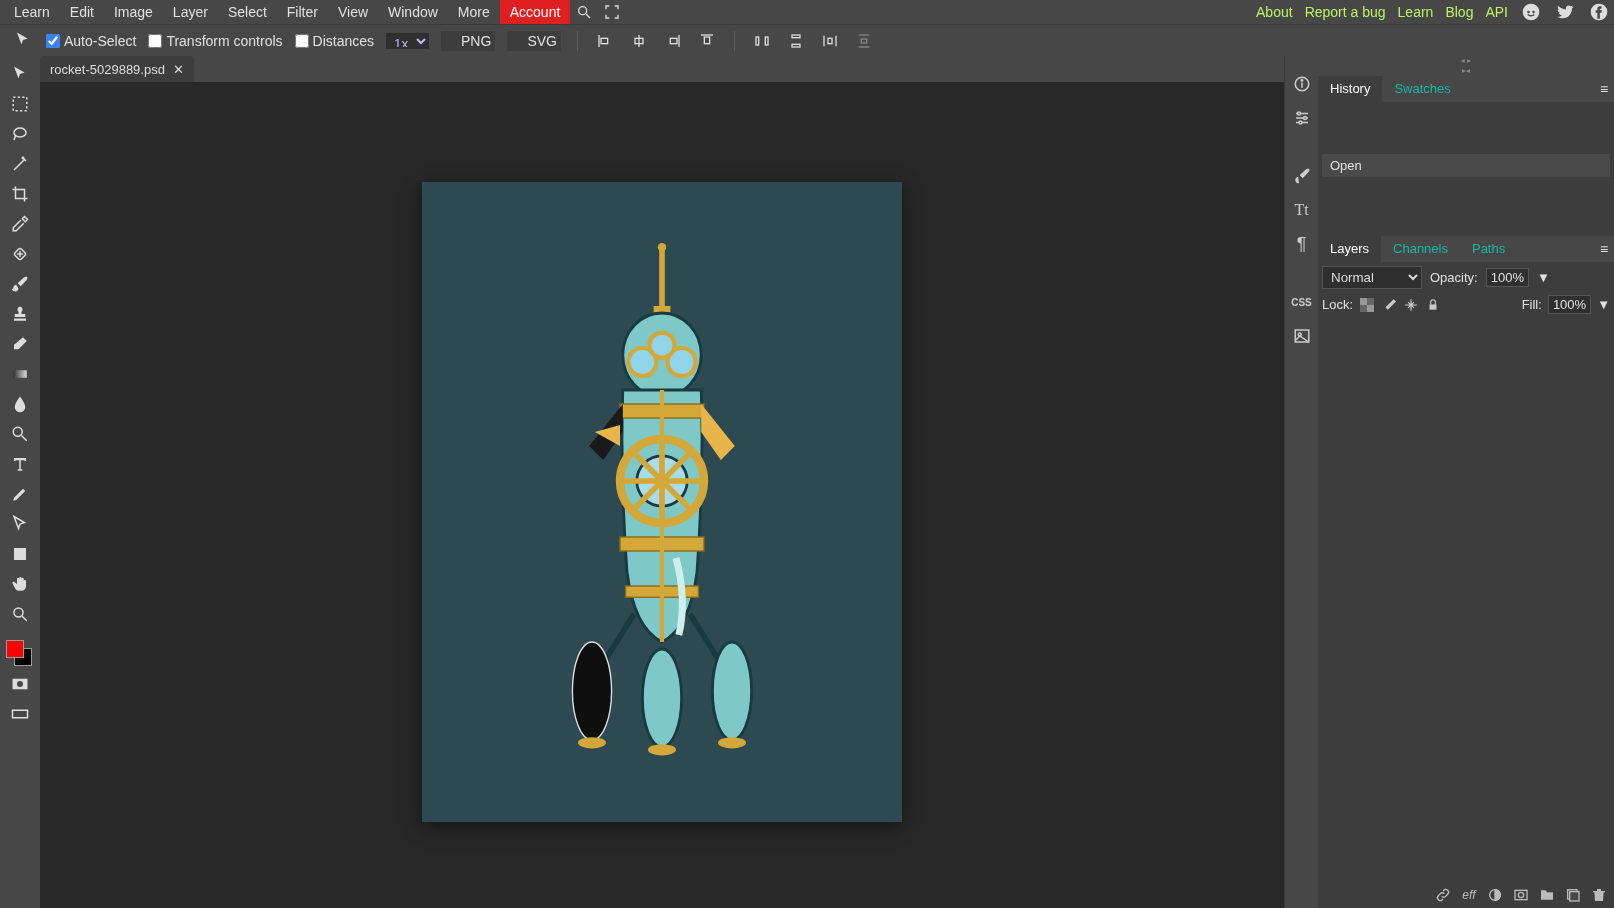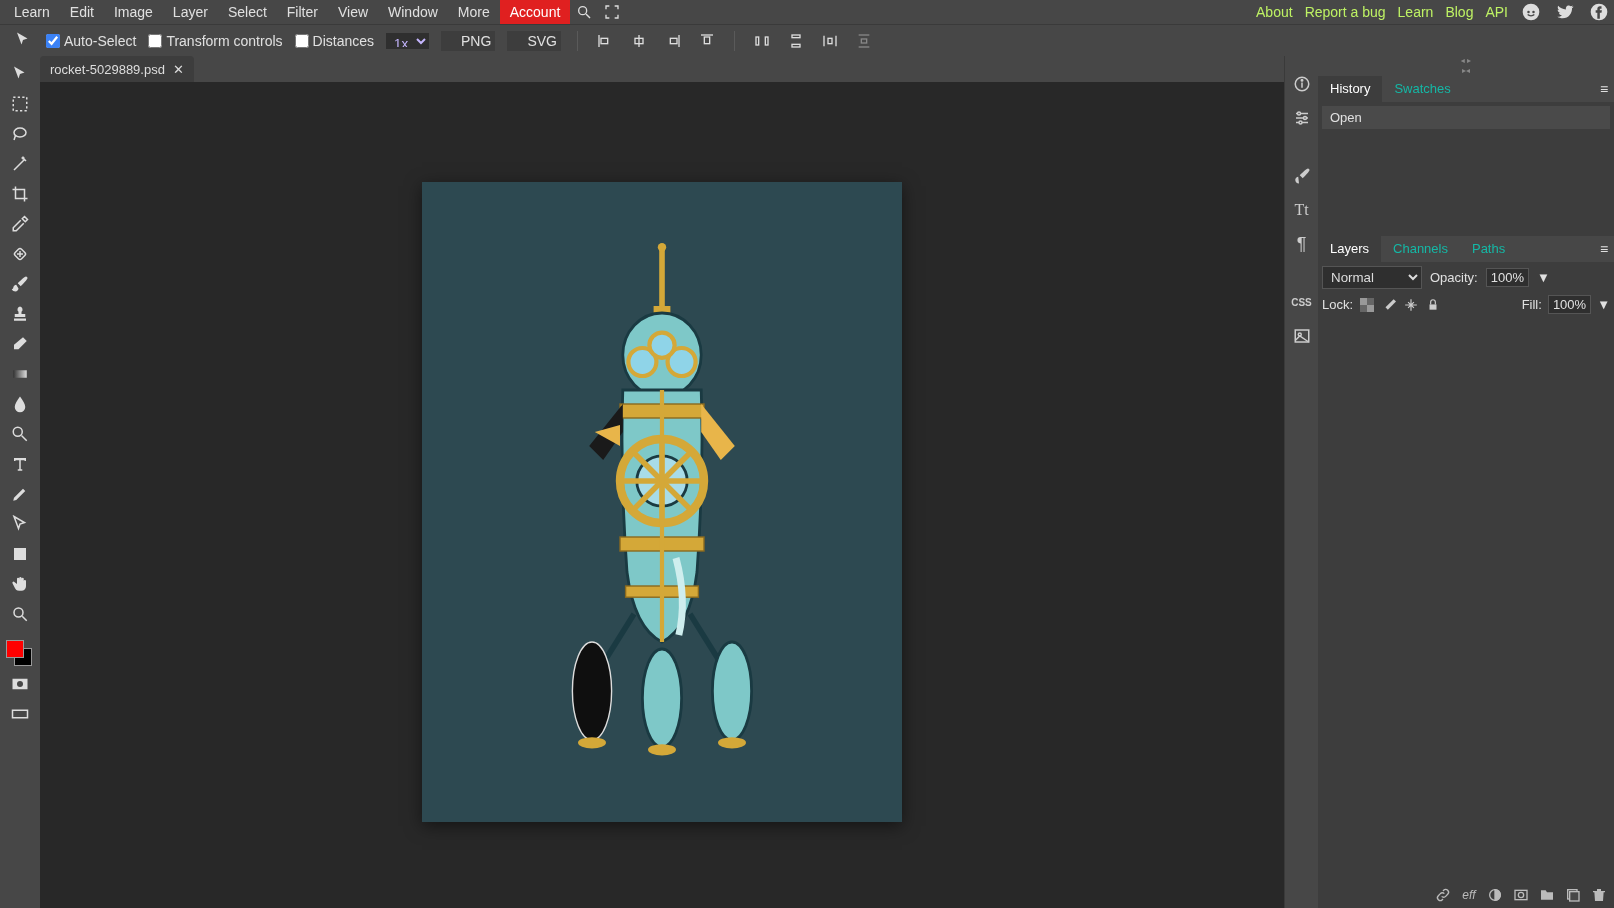--- a/index.html
+++ b/index.html
@@ -47,21 +47,21 @@
 .sidestrip { width: 34px; background: #474747; display: flex; flex-direction: column; align-items: center; gap: 10px; padding-top: 16px; border-left: 1px solid #3a3a3a; }
 .sidestrip .side-icon { width: 24px; height: 24px; display: flex; align-items: center; justify-content: center; cursor: pointer; font-size: 13px; color: #ccc; }
 .panels { flex: 1; background: #3d3d3d; display: flex; flex-direction: column; }
 .panel-handle { height: 10px; background: #474747; text-align: center; font-size: 8px; color: #888; }
 
 .panel { background: #3d3d3d; }
 .panel-tabs { display: flex; background: #474747; height: 26px; align-items: stretch; }
 .panel-tab { padding: 5px 12px; cursor: pointer; font-size: 13px; color: #14b8a6; }
 .panel-tab.active { background: #3d3d3d; color: #fff; }
 .panel-menu { margin-left: auto; width: 20px; display: flex; align-items: center; justify-content: center; cursor: pointer; }
-.panel-body { padding: 4px; }
+.panel-body { padding: 4px; margin-top: 48px; }
 
 .hist-item { padding: 4px 8px; background: #4a4a4a; cursor: pointer; font-size: 13px; }
 
 .layer-controls { display: flex; align-items: center; gap: 8px; padding: 4px; font-size: 13px; }
 .blend-sel { background: #2f2f2f; color: #ddd; border: 1px solid #555; padding: 2px 4px; width: 100px; }
 .val-box { background: #2f2f2f; border: 1px solid #555; padding: 1px 4px; min-width: 40px; display: inline-block; }
 .lock-row { display: flex; align-items: center; gap: 6px; padding: 2px 4px; font-size: 13px; }
 .lock-icon { width: 16px; height: 16px; display: flex; align-items: center; justify-content: center; cursor: pointer; }
 
 .layer-row { display: flex; align-items: center; gap: 8px; padding: 4px; background: #555; border: 1px solid #666; }

